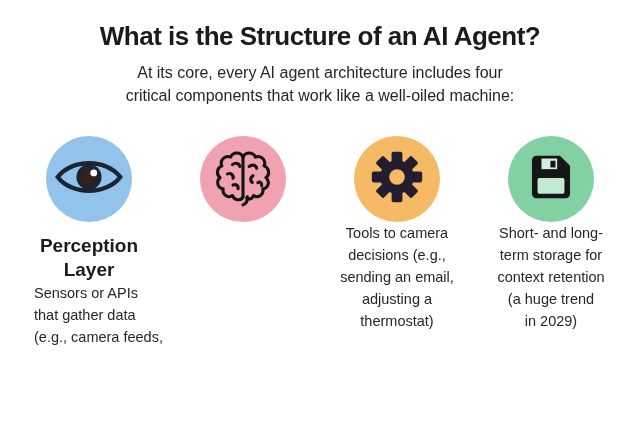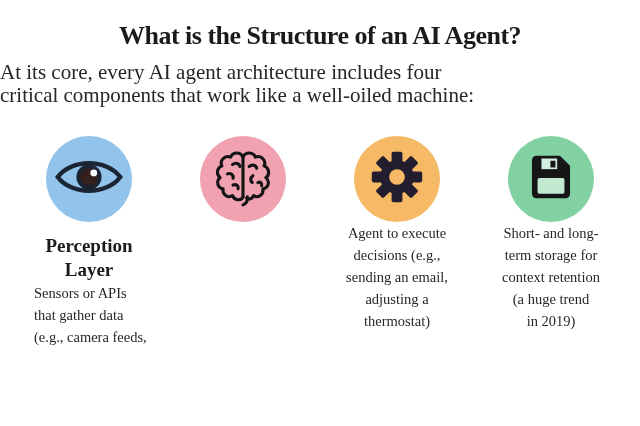--- a/index.html
+++ b/index.html
@@ -1,36 +1,37 @@
 <!DOCTYPE html>
 <html><head>
 <meta charset="utf-8">
 <style>
   html, body { margin: 0; padding: 0; background: #ffffff; }
   .canvas {
     position: relative;
     width: 640px;
     height: 352px;
     background: #ffffff;
-    font-family: Liberation Serif, serif;
+    font-family: Liberation Sans, sans-serif;
     overflow: hidden;
     color: #1e1e1e;
   }
   .page-title {
     margin: 20px 0 0 0;
     text-align: center;
     font-size: 26px;
     line-height: 32px;
     font-weight: 700;
     letter-spacing: -0.5px;
     color: #1b1b1b;
   }
   .page-subtitle {
     margin: 9px 0 10px 0;
-    font-size: 21px;
+    text-align: center;
+    font-size: 16px;
     line-height: 23px;
     color: #262626;
     white-space: pre;
   }
   .columns {
     display: grid;
     grid-template-columns: repeat(4, 1fr);
     padding: 0 12px;
     margin-top: 29px;
   }
@@ -131,21 +132,21 @@
               <rect x="41" y="8" width="18" height="22" rx="3" transform="rotate(180 50 50)"></rect>
               <rect x="41" y="8" width="18" height="22" rx="3" transform="rotate(225 50 50)"></rect>
               <rect x="41" y="8" width="18" height="22" rx="3" transform="rotate(270 50 50)"></rect>
               <rect x="41" y="8" width="18" height="22" rx="3" transform="rotate(315 50 50)"></rect>
               <circle cx="50" cy="50" r="28"></circle>
             </g>
             <circle cx="50" cy="50" r="13" fill="#f6ba66"></circle>
           </svg>
         </span>
       </div>
-      <div class="col-desc">Agent to execute
+      <div class="col-desc">Tools to camera
 decisions (e.g.,
 sending an email,
 adjusting a
 thermostat)</div>
     </div>
 
     <div class="col">
       <div class="circle circle--green">
         <span>
           <svg width="56" height="58" viewBox="0 0 100 100">
@@ -153,17 +154,17 @@
             <rect x="33" y="17" width="28" height="19" fill="#d2efdf"></rect>
             <rect x="49" y="21" width="9" height="12" fill="#161616"></rect>
             <rect x="26" y="52" width="48" height="28" rx="3" fill="#c2ead3"></rect>
           </svg>
         </span>
       </div>
       <div class="col-desc">Short- and long-
 term storage for
 context retention
 (a huge trend
-in 2019)</div>
+in 2029)</div>
     </div>
 
   </div>
 </div>
 
 </body></html>

